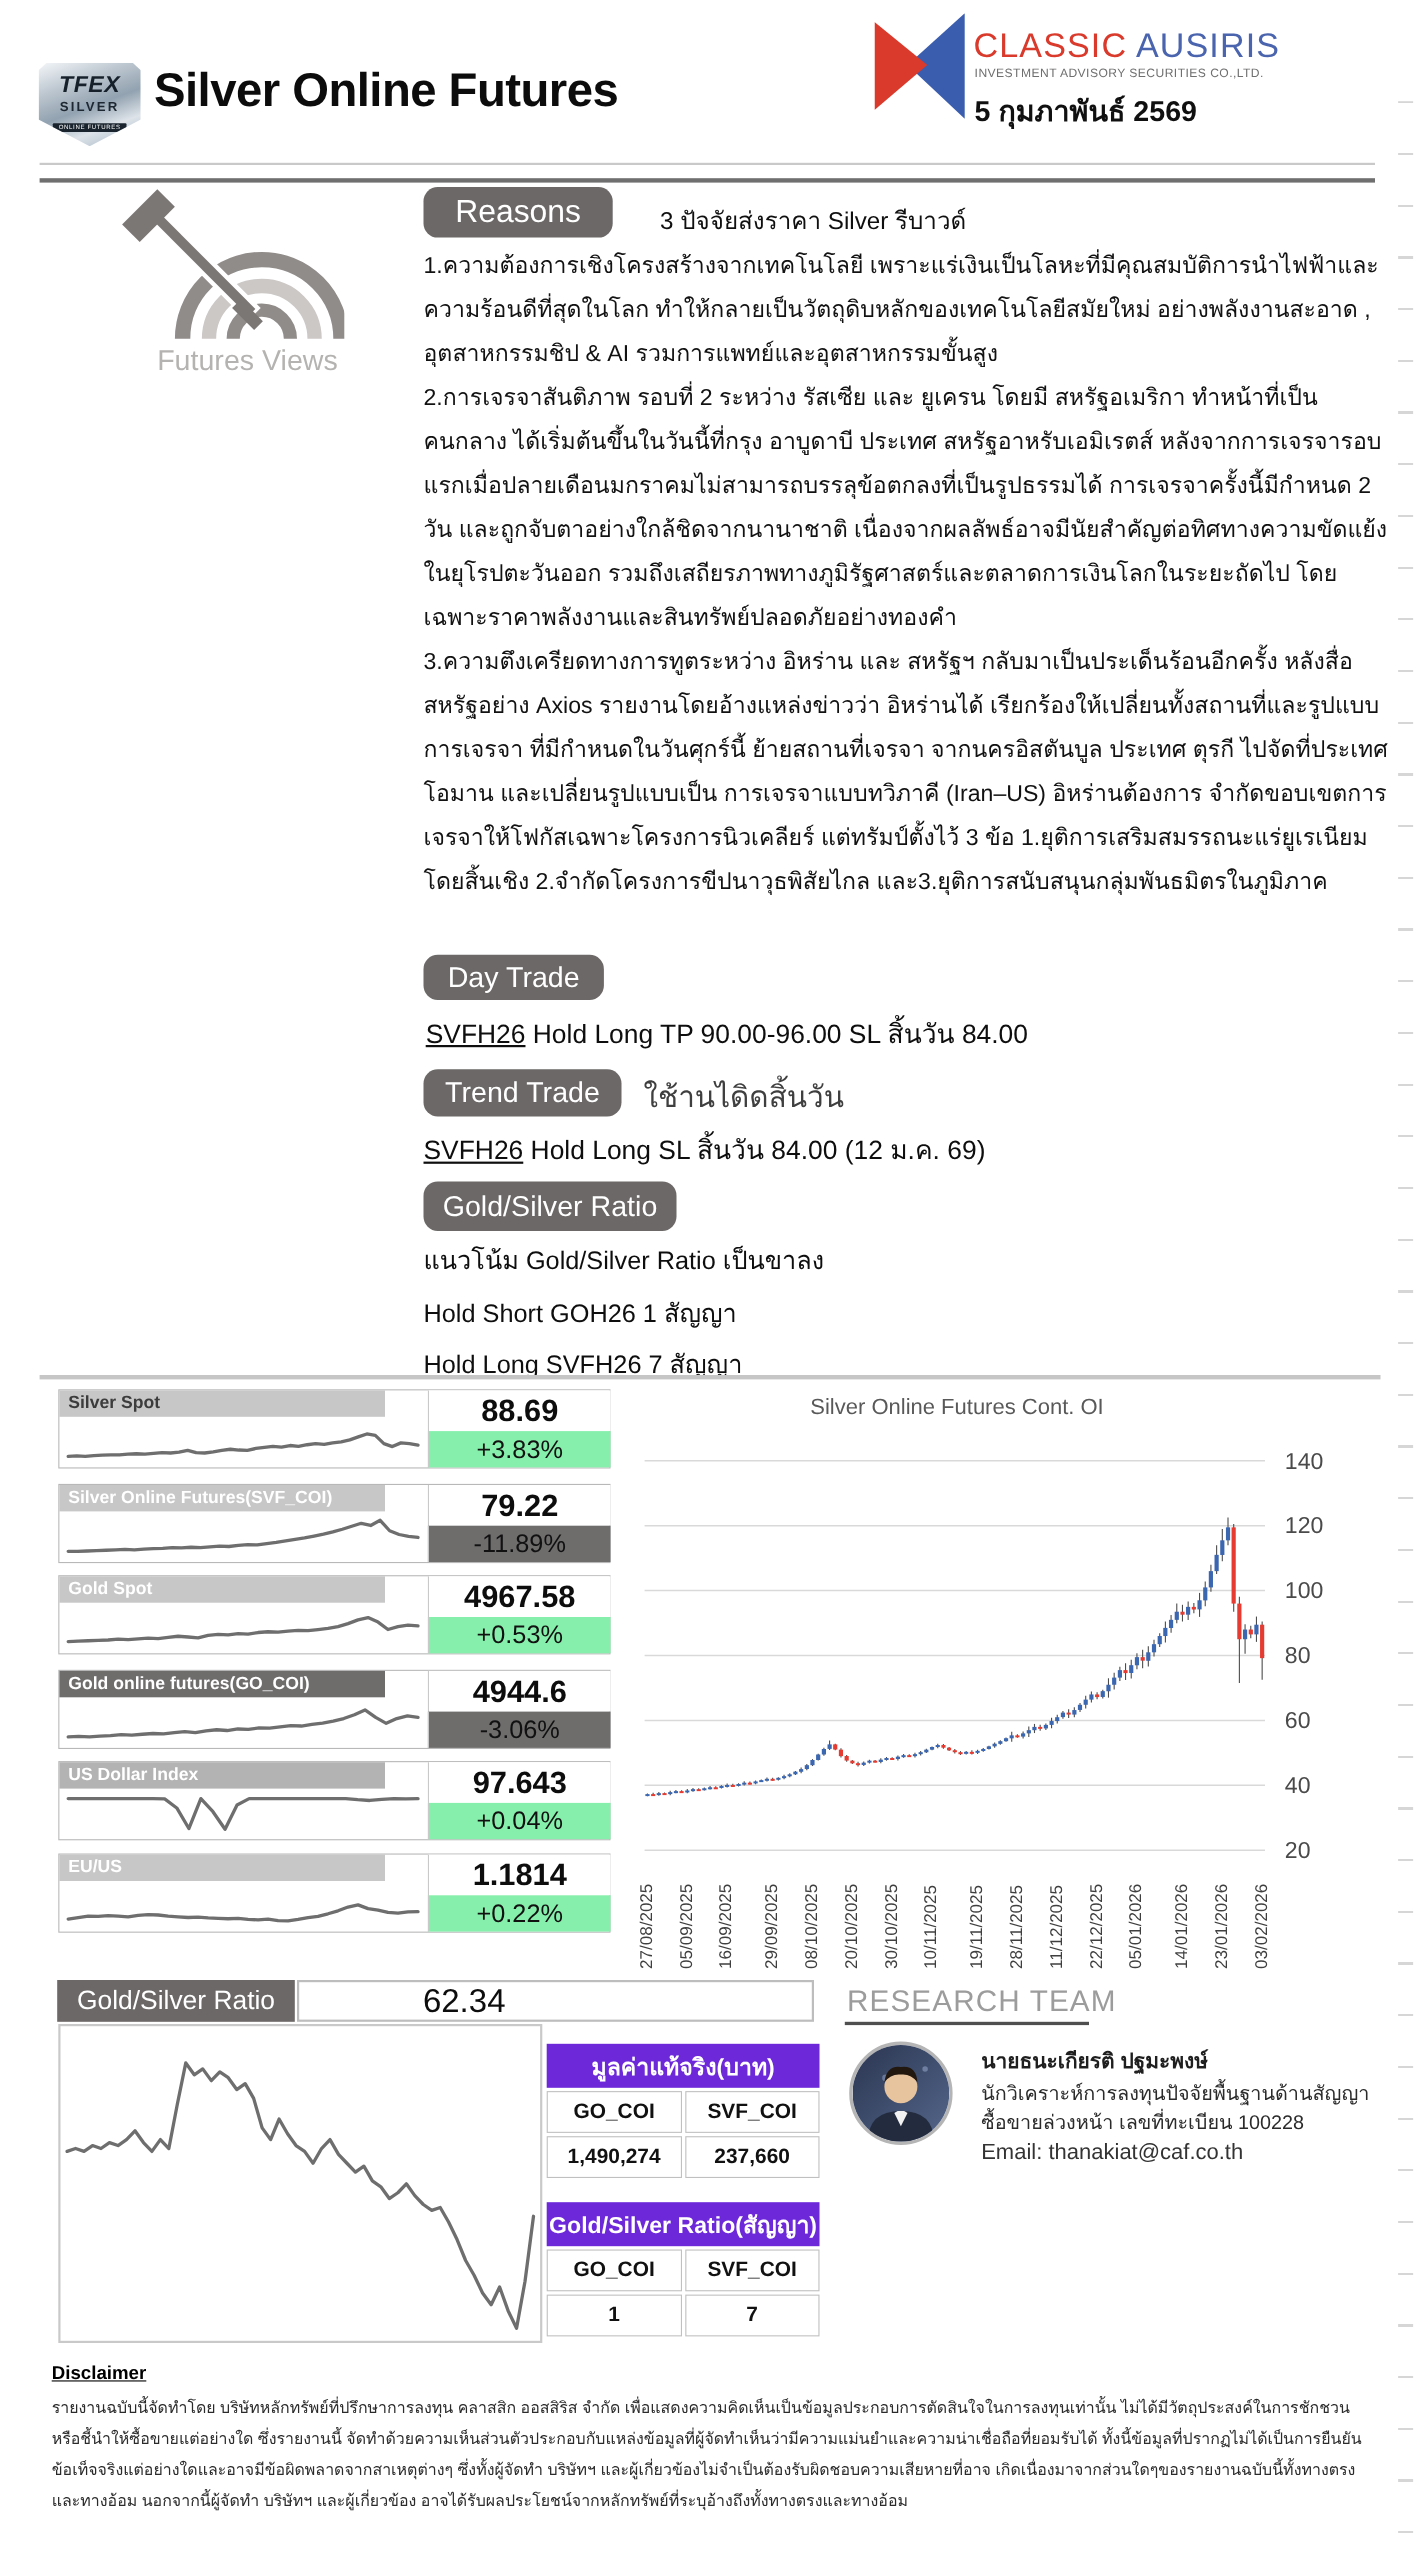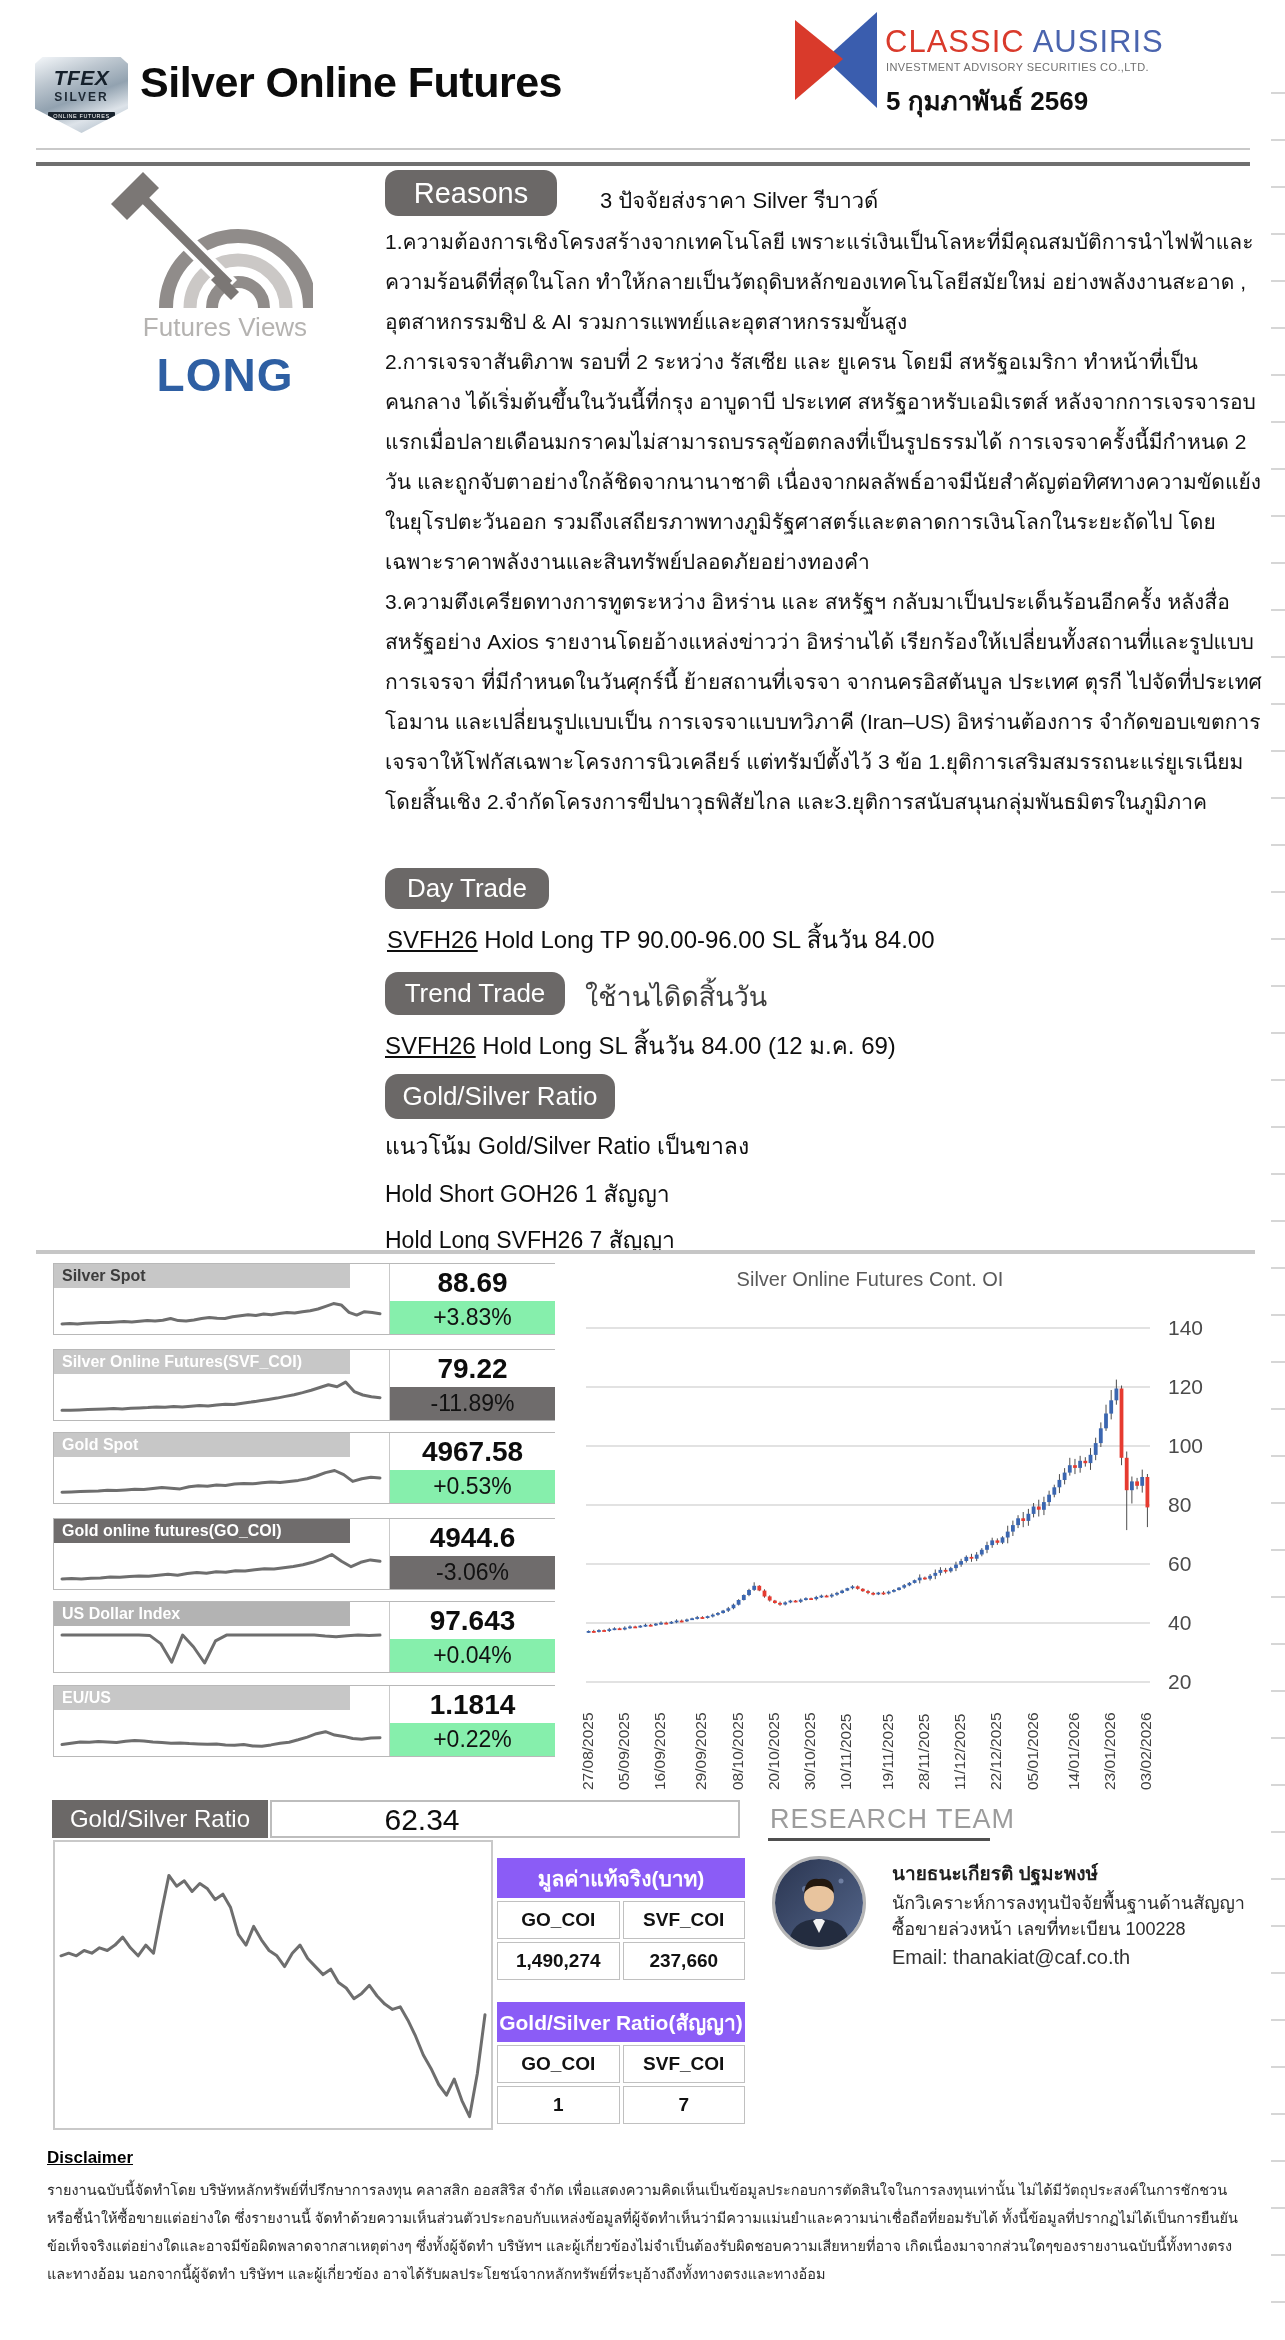--- a/index.html
+++ b/index.html
@@ -52,21 +52,21 @@
   .pchg.dark{background:#6f6c6c;}
   .spark{position:absolute;left:2px;top:2px;}
   
   .chart-title{left:580px;top:1268px;width:580px;text-align:center;font-size:20px;color:#595959;}
   
   .gsr-head{left:52px;top:1800px;width:216px;height:38px;background:#6b6867;color:#fff;font-size:24px;display:flex;align-items:center;justify-content:center;}
   .gsr-valbox{left:270px;top:1800px;width:470px;height:38px;background:#fff;border:2px solid #bdbdbd;box-sizing:border-box;}
   .gsr-val{position:absolute;left:0;top:1px;width:300px;text-align:center;font-size:30px;color:#0d0d0d;}
   .ratio-box{left:53px;top:1840px;width:440px;height:290px;border:2px solid #c9c9c9;box-sizing:border-box;background:#fff;}
   .btable{left:497px;width:248px;display:flex;flex-direction:column;}
-  .btable .hd{background:#8b5cf6;color:#fff;font-size:21px;font-weight:600;height:40px;display:flex;align-items:center;justify-content:center;}
+  .btable .hd{background:#6d28d9;color:#fff;font-size:21px;font-weight:600;height:40px;display:flex;align-items:center;justify-content:center;}
   .btable .row{display:flex;gap:3px;margin-top:3px;text-align:right;}
   .btable .cell{flex:1;border:1px solid #c0c0c0;background:#fff;height:36px;display:flex;align-items:center;justify-content:center;font-size:19px;font-weight:600;color:#111;}
   .btable .cell.val{font-weight:600;}
   
   .research-title{left:770px;top:1804px;font-size:27px;color:#9c9c9c;letter-spacing:1px;}
   .research-rule{left:768px;top:1838px;width:222px;height:3px;background:#4f4f4f;}
   .avatar{left:772px;top:1856px;width:94px;height:94px;border-radius:50%;border:3px solid #b5b5b5;overflow:hidden;box-sizing:border-box;}
   .r-name{left:892px;top:1858px;font-size:19px;font-weight:700;color:#1f1f1f;}
   .r-role1{left:892px;top:1888px;font-size:18px;color:#2b2b2b;}
   .r-role2{left:892px;top:1914px;font-size:18px;color:#2b2b2b;}
@@ -102,21 +102,20 @@
   <svg class="abs" style="left:103px;top:168px;" width="210" height="142" viewBox="0 0 210 142">
     <path d="M 63 140 A 72 72 0 0 1 207 140" fill="none" stroke="#908c8a" stroke-width="14"></path>
     <path d="M 87 140 A 48 48 0 0 1 183 140" fill="none" stroke="#cbc8c6" stroke-width="13"></path>
     <path d="M 109 140 A 26 26 0 0 1 161 140" fill="none" stroke="#908c8a" stroke-width="12"></path>
     <line x1="28" y1="18" x2="128" y2="118" stroke="#ffffff" stroke-width="17"></line>
     <line x1="28" y1="18" x2="126" y2="116" stroke="#7b7775" stroke-width="9"></line>
     <polygon points="8,36 40,4 56,20 24,52" fill="#7b7775"></polygon>
     <polygon points="116,104 136,124 128,132 108,112" fill="#7b7775"></polygon>
   </svg>
   <div class="abs analyst-views">Futures Views</div>
-  <div class="abs stance">LONG</div>
 
   <div class="abs badge badge-reasons">Reasons</div>
   <div class="abs headline">3 ปัจจัยส่งราคา Silver รีบาวด์</div>
   <div class="abs paras">
     <p>1.ความต้องการเชิงโครงสร้างจากเทคโนโลยี เพราะแร่เงินเป็นโลหะที่มีคุณสมบัติการนำไฟฟ้าและความร้อนดีที่สุดในโลก ทำให้กลายเป็นวัตถุดิบหลักของเทคโนโลยีสมัยใหม่ อย่างพลังงานสะอาด , อุตสาหกรรมชิป &amp; AI รวมการแพทย์และอุตสาหกรรมขั้นสูง</p>
     <p>2.การเจรจาสันติภาพ รอบที่ 2 ระหว่าง รัสเซีย และ ยูเครน โดยมี สหรัฐอเมริกา ทำหน้าที่เป็นคนกลาง ได้เริ่มต้นขึ้นในวันนี้ที่กรุง อาบูดาบี ประเทศ สหรัฐอาหรับเอมิเรตส์ หลังจากการเจรจารอบแรกเมื่อปลายเดือนมกราคมไม่สามารถบรรลุข้อตกลงที่เป็นรูปธรรมได้ การเจรจาครั้งนี้มีกำหนด 2 วัน และถูกจับตาอย่างใกล้ชิดจากนานาชาติ เนื่องจากผลลัพธ์อาจมีนัยสำคัญต่อทิศทางความขัดแย้งในยุโรปตะวันออก รวมถึงเสถียรภาพทางภูมิรัฐศาสตร์และตลาดการเงินโลกในระยะถัดไป โดยเฉพาะราคาพลังงานและสินทรัพย์ปลอดภัยอย่างทองคำ</p>
     <p>3.ความตึงเครียดทางการทูตระหว่าง อิหร่าน และ สหรัฐฯ กลับมาเป็นประเด็นร้อนอีกครั้ง หลังสื่อสหรัฐอย่าง Axios รายงานโดยอ้างแหล่งข่าวว่า อิหร่านได้ เรียกร้องให้เปลี่ยนทั้งสถานที่และรูปแบบการเจรจา ที่มีกำหนดในวันศุกร์นี้ ย้ายสถานที่เจรจา จากนครอิสตันบูล ประเทศ ตุรกี ไปจัดที่ประเทศโอมาน และเปลี่ยนรูปแบบเป็น การเจรจาแบบทวิภาคี (Iran–US) อิหร่านต้องการ จำกัดขอบเขตการเจรจาให้โฟกัสเฉพาะโครงการนิวเคลียร์ แต่ทรัมป์ตั้งไว้ 3 ข้อ 1.ยุติการเสริมสมรรถนะแร่ยูเรเนียมโดยสิ้นเชิง 2.จำกัดโครงการขีปนาวุธพิสัยไกล และ3.ยุติการสนับสนุนกลุ่มพันธมิตรในภูมิภาค</p>
   </div>
 
   <div class="abs badge badge-sm badge-day">Day Trade</div>

